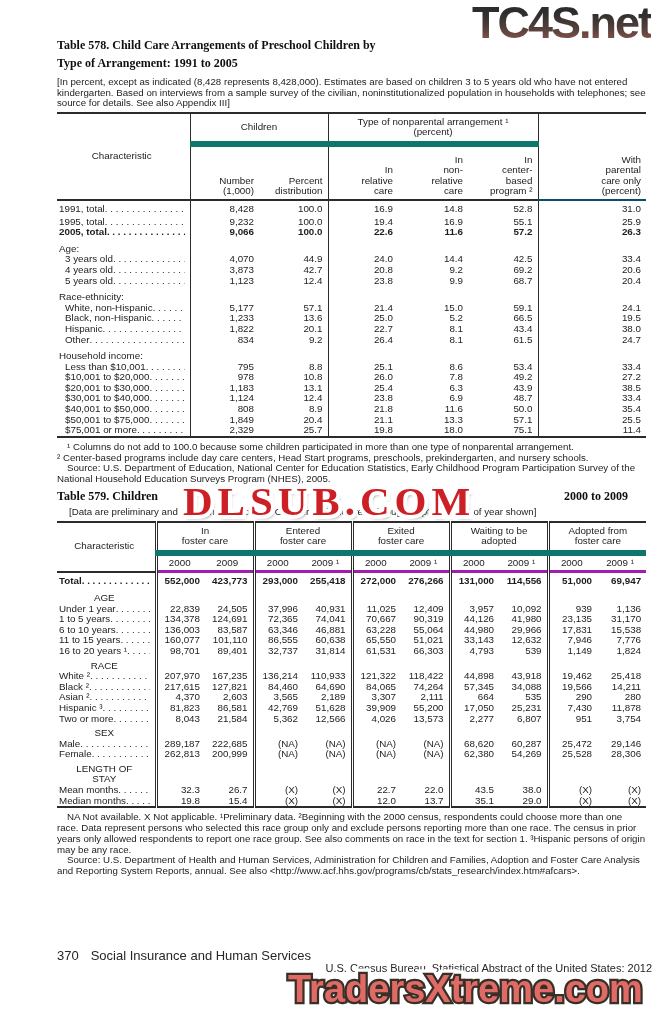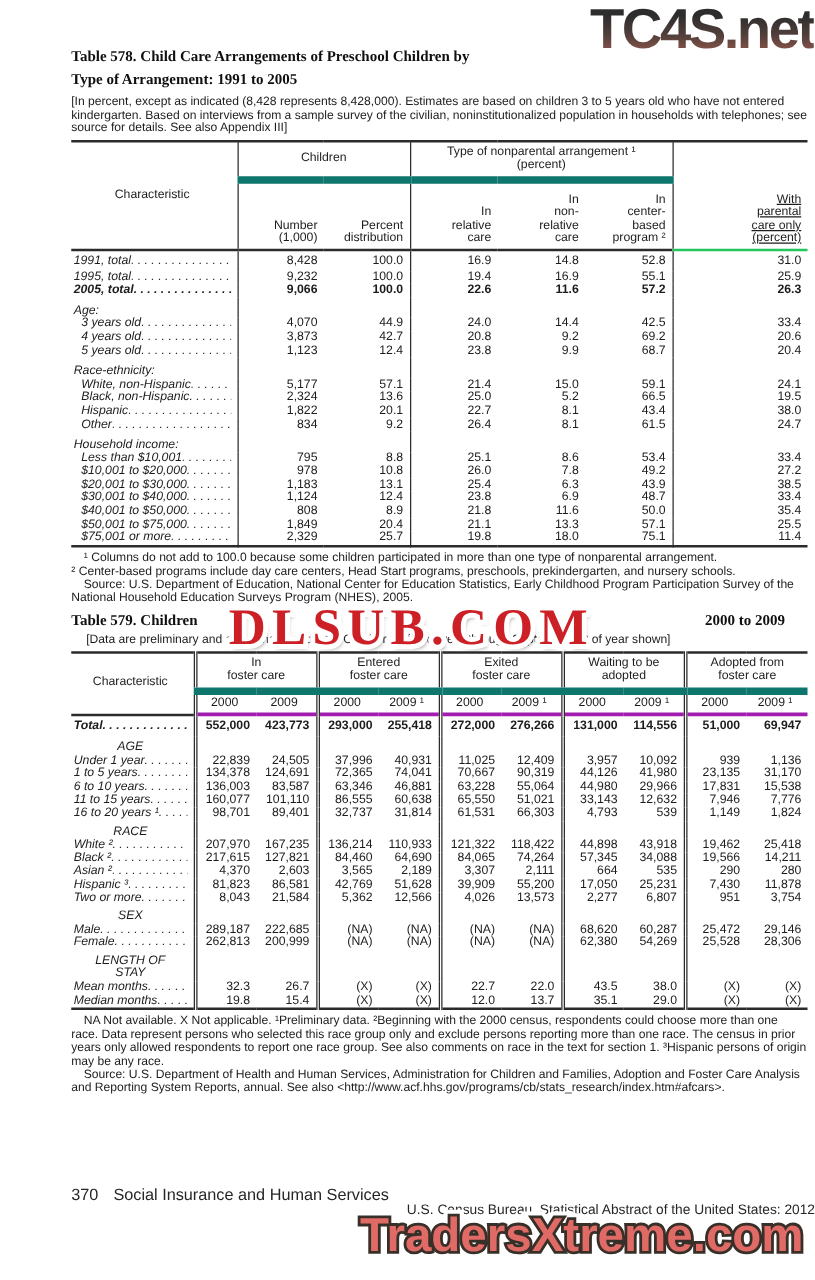--- a/index.html
+++ b/index.html
@@ -23,29 +23,29 @@
           border-top:2px solid #2b2b2b; border-bottom:2px solid #2b2b2b; }
   th { font-weight:normal; }
   thead th { vertical-align:bottom; padding:2px 5px 2px 2px; line-height:10.6px; }
   th.char { text-align:center; vertical-align:middle; border-bottom:2px solid #2b2b2b; }
   th.grp  { text-align:center; vertical-align:middle; white-space:pre-line;
             border-bottom:6px solid #0f766e; padding:3px 2px; }
   th.colh { text-align:right; white-space:pre-line; }
   th.ctrh { text-align:center; white-space:pre-line; }
   .t578 tr.cols th { border-bottom:2px solid #2b2b2b; height:56px; }
   .t579 tr.cols th { border-bottom:3px solid #a21caf; }
-  th.span2 { border-bottom:2px solid #22c55e;text-decoration:underline; }
+  th.span2 { border-bottom:2px solid #0c4a6e; }
 
   tbody td { line-height:10.6px; padding:0 5px 0 2px; vertical-align:bottom; }
   td.val { text-align:right; white-space:nowrap; }
   tr.b td { font-weight:bold; }
   .t578 tr.gap td { padding-top:6px; }
   .t579 tr.gap td { padding-top:4px; }
   .t578 tbody tr:first-child td, .t579 tbody tr:first-child td { padding-top:3px; padding-bottom:2px; }
-  td.lblcell .wrap { display:flex; align-items:center;font-style:italic; }
+  td.lblcell .wrap { display:flex; align-items:center; }
   td.lblcell .lbl { white-space:pre-line; }
   td.lblcell.ind .wrap { padding-left:6px; }
   td.lblcell.ctr { text-align:center; }
   .dots { flex:1; overflow:hidden; white-space:nowrap; }
   .dots::after { content:" . . . . . . . . . . . . . . . . . . . . . . . . . . . . . . . . ."; }
 
   
   .t578 td.c0, .t578 th.bl { border-left:1px solid #2b2b2b; }
   .t578 td.c2, .t578 td.c5 { border-left:1px solid #2b2b2b; }
   .t579 td.gs, .t579 th.bld { border-left:3px double #2b2b2b; }
@@ -253,21 +253,21 @@
           <td class="val c4">59.1</td>
           <td class="val c5">24.1</td>
         </tr>
         <tr>
           <td class="lblcell ind">
             <div class="wrap">
               <span class="lbl">Black, non-Hispanic</span>
               <span class="dots"></span>
             </div>
           </td>
-          <td class="val c0">2,324</td>
+          <td class="val c0">1,233</td>
           <td class="val c1">13.6</td>
           <td class="val c2">25.0</td>
           <td class="val c3">5.2</td>
           <td class="val c4">66.5</td>
           <td class="val c5">19.5</td>
         </tr>
         <tr>
           <td class="lblcell ind">
             <div class="wrap">
               <span class="lbl">Hispanic</span>

